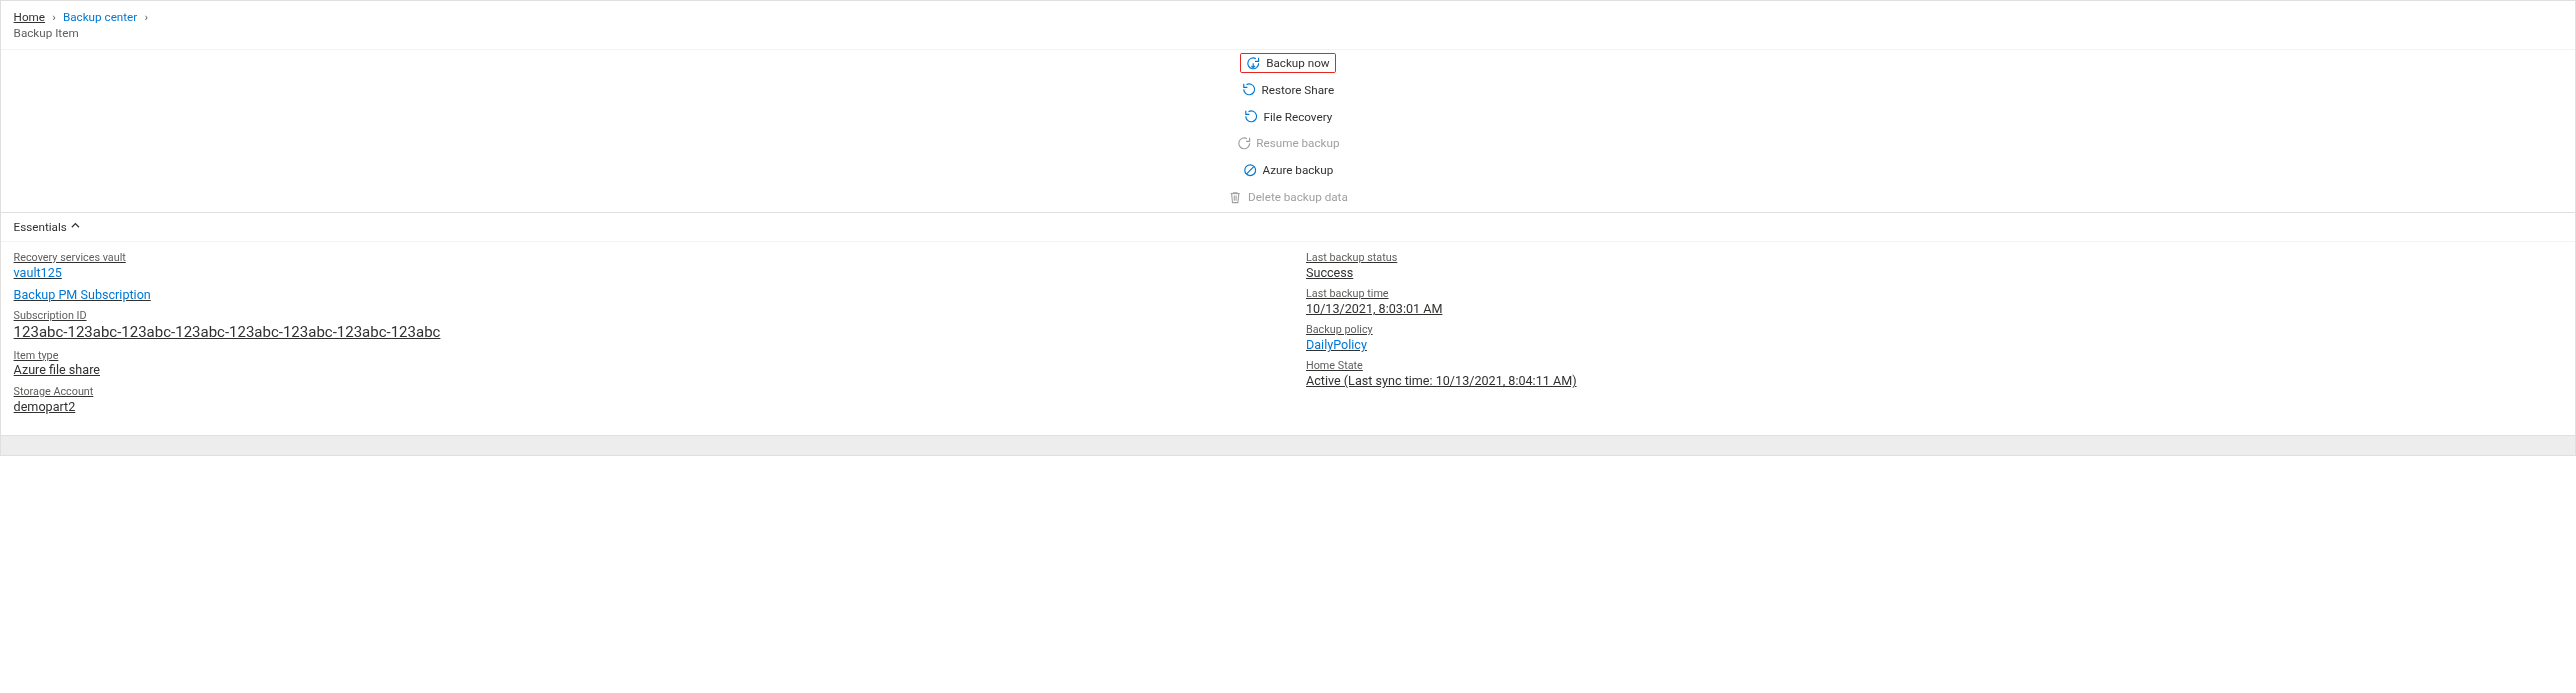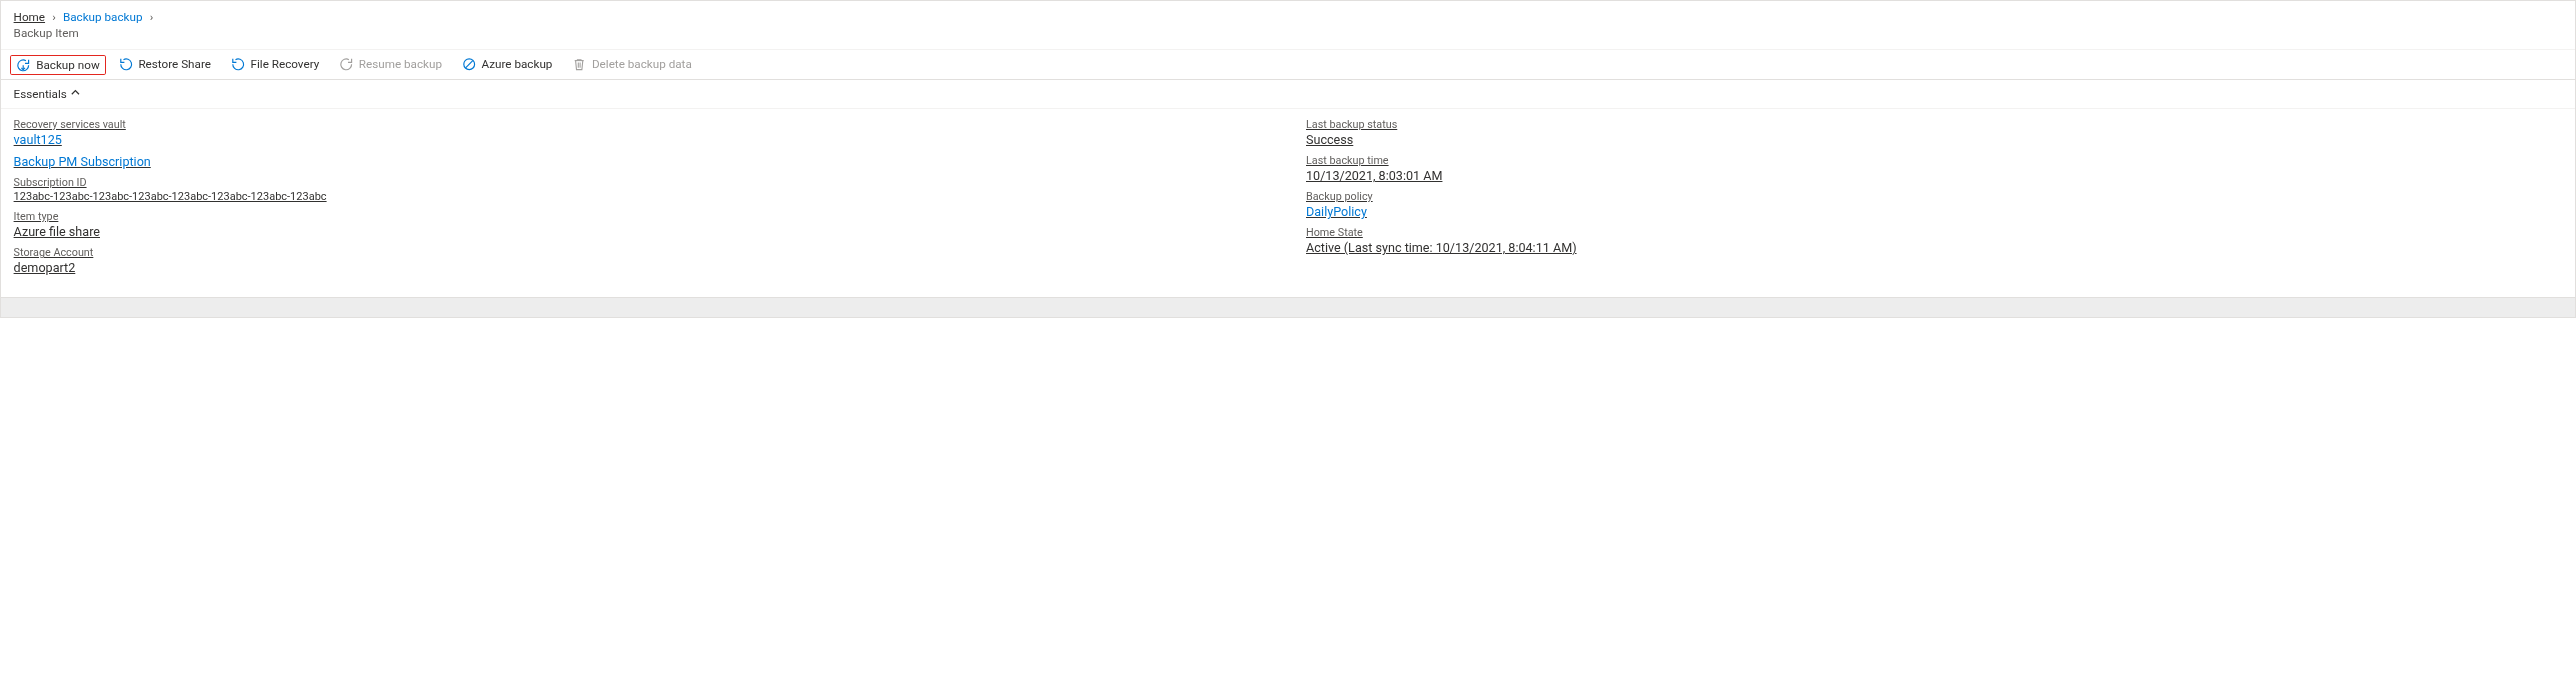--- a/index.html
+++ b/index.html
@@ -36,24 +36,25 @@
     color: #323130;
   }
   .more-dots { color: #605e5c; font-size: 14.4px; padding-bottom: 5.4px; }
   .subtitle {
     padding: 0px 12.6px 9px 12.6px;
     color: #605e5c;
     font-size: 11.7px;
   }
   .toolbar {
     display: flex;
-    align-items: flex-end;
+    align-items: center;
     gap: 5.4px;
     padding: 3.6px 9px;
     border-top: 0.9px solid #f3f2f1;
+    flex-direction: column;
   }
   .tb-btn {
     display: inline-flex;
     align-items: center;
     gap: 5.4px;
     padding: 3.6px 7.2px;
     font-size: 11.7px;
     color: #323130;
     cursor: pointer;
     border-radius: 1.8px;
@@ -89,36 +90,36 @@
   .field-label {
     font-size: 10.8px;
     color: #605e5c;
     margin-bottom: 0.9px;
   }
   .field-value {
     font-size: 12.6px;
     color: #323130;
   }
   .field-value.link { color: #0078d4; cursor: pointer; }
-  .field-value.mono { font-size: 11px; }
+  .field-value.mono { font-size: 15px; }
   .footer-strip {
     background: #ededed;
     height: 20px;
     border-top: 0.9px solid #e1dfdd;
   }
 </style>
 </head>
 <body>
 
 <div class="page">
 
   <div class="breadcrumb">
     <a class="home">Home</a>
     <span class="sep">›</span>
-    <a class="link">Backup backup</a>
+    <a class="link">Backup center</a>
     <span class="sep">›</span>
   </div>
 
   <div class="subtitle">Backup Item</div>
 
   <div class="toolbar">
     <div class="tb-btn highlight-red">
       <span class="icon">
         <svg viewBox="0 0 16 16" fill="none" stroke="#0078d4" stroke-width="1.3">
           <path d="M11 3a6 6 0 1 0 3 5"></path>

